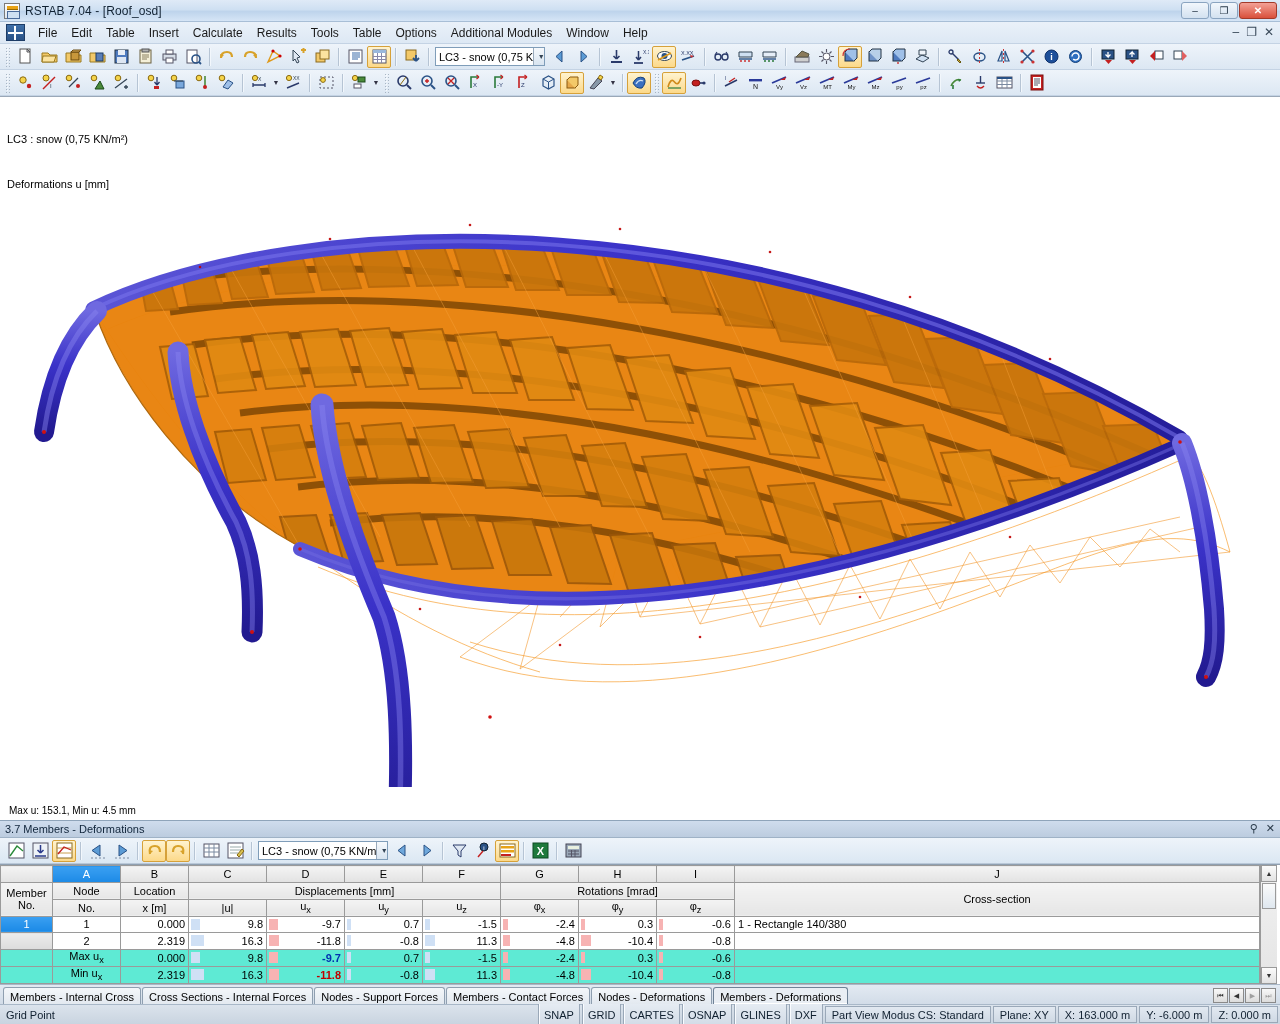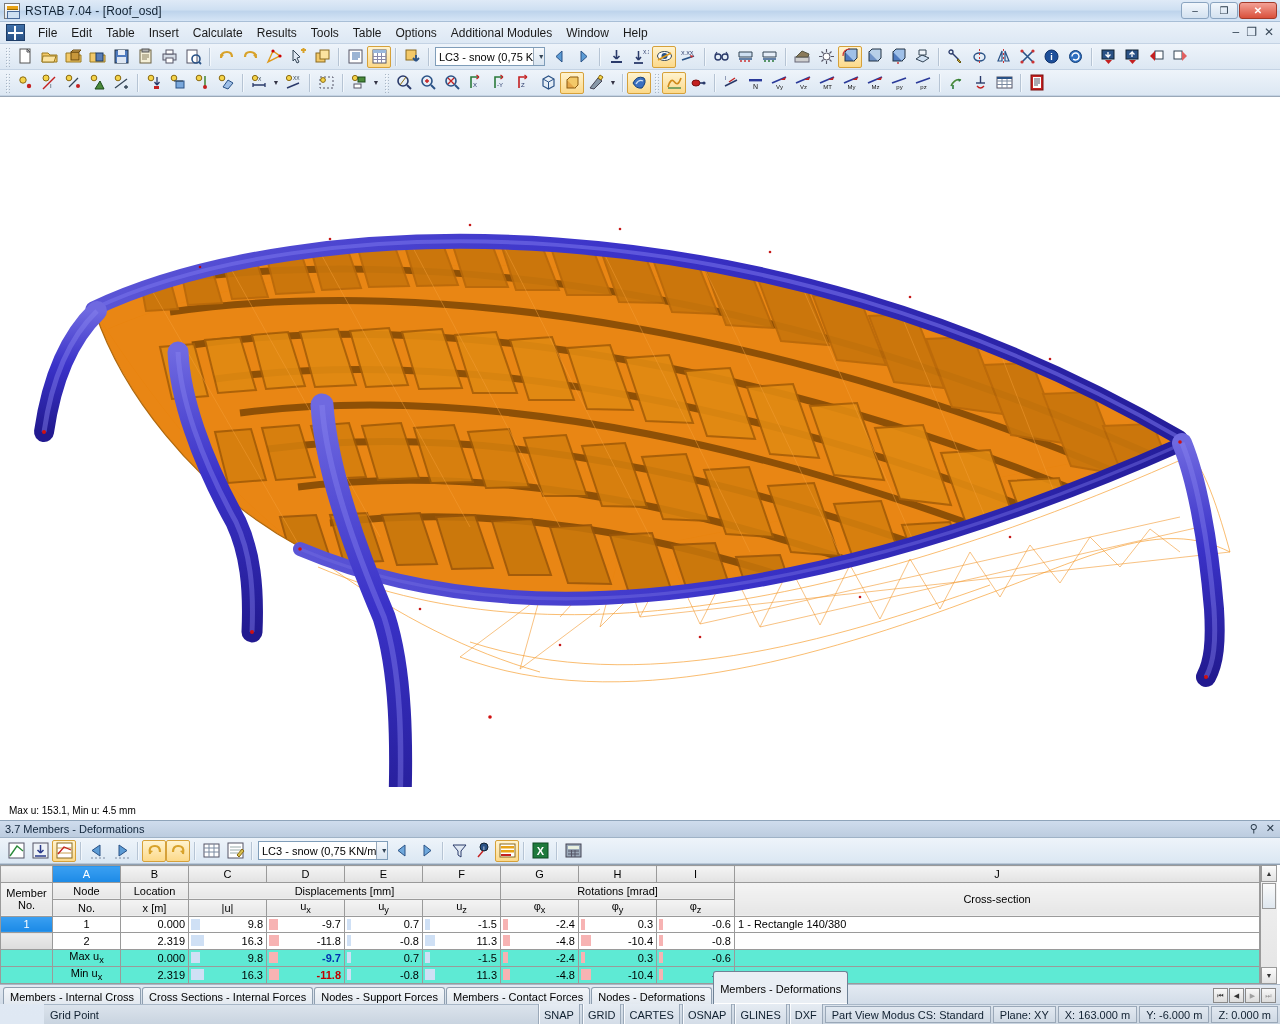--- a/index.html
+++ b/index.html
@@ -156,35 +156,35 @@
     flex:0 0 20px; height:20px; display:flex; align-items:flex-end;
     background:linear-gradient(#e3eaf2,#d2dce8); border-top:1px solid #a9b8c8;
     padding-left:3px; position:relative;
   }
   .tab {
     height:17px; padding:1px 6px 0 6px; font-size:11px; color:#000;
     background:linear-gradient(#f4f7fa,#e3e9f0);
     border:1px solid #8f9fb0; border-bottom:none;
     border-radius:3px 3px 0 0; margin-right:1px; display:flex; align-items:center;
   }
-  .tab.active { background:#e9eef4; height:33px; font-weight:normal;
+  .tab.active { background:#e9eef4; height:17px; font-weight:normal;
                 border-color:#6f8296; box-shadow:0 -1px 0 #fff inset; }
   .tab-nav { position:absolute; right:4px; bottom:1px; display:flex; gap:1px; }
   .tab-nav div {
     width:15px; height:15px; background:linear-gradient(#f8f8f8,#dcdcdc);
     border:1px solid #8a8a8a; display:flex; align-items:center; justify-content:center;
     font-size:7px; color:#333;
   }
   .tab-nav div.dim { color:#a0a0a0; }
 
   
   .statusbar {
     flex:0 0 20px; height:20px; display:flex; align-items:center;
     background:linear-gradient(#dbe3ec,#c9d4e0); border-top:1px solid #a9b8c8;
-    font-size:11px; color:#102030; padding-left:6px;margin-left:44px;
+    font-size:11px; color:#102030; padding-left:6px;
   }
   .sb-left { flex:1; }
   .sb-cell {
     height:25px; padding:0 5px; margin-right:2px; display:flex; align-items:center;
     border:1px solid #9aa8b8; background:linear-gradient(#e6ecf3,#d2dbe6);
     box-shadow: inset 1px 1px 0 #fafcff;
   }
   .sb-plain { height:17px; padding:4px 6px; display:flex; align-items:center;
               border-top:1px solid #9aa8b8; border-bottom:1px solid #9aa8b8;
               border-left:1px solid #9aa8b8; border-right:1px solid #9aa8b8;
@@ -778,20 +778,24 @@
     <div class="tb">
         <svg width="17" height="17">
           <rect x="2" y="1" width="12" height="15" fill="#c42020" stroke="#7a1010"></rect>
           <rect x="4" y="3" width="8" height="11" fill="#fff"></rect>
           <path d="M5 5h6M5 7h6M5 9h6M5 11h4" stroke="#556"></path>
         </svg>
       </div>
   </div>
 
   <div class="viewport">
+    <div class="vp-label">
+      <div>LC3 : snow (0,75 KN/m²)</div>
+      <div>Deformations u [mm]</div>
+    </div>
 
     <svg id="model" width="1280" height="690" viewBox="0 0 1280 690">
       <defs>
         <linearGradient id="gOr" x1="0" y1="0" x2="0" y2="1">
           <stop offset="0" stop-color="#f0940f"></stop>
             <stop offset="1" stop-color="#c06b06"></stop>
         </linearGradient>
         <linearGradient id="gOrDark" x1="0" y1="0" x2="1" y2="1">
           <stop offset="0" stop-color="#b36a08"></stop>
             <stop offset="1" stop-color="#7e4a05"></stop>

